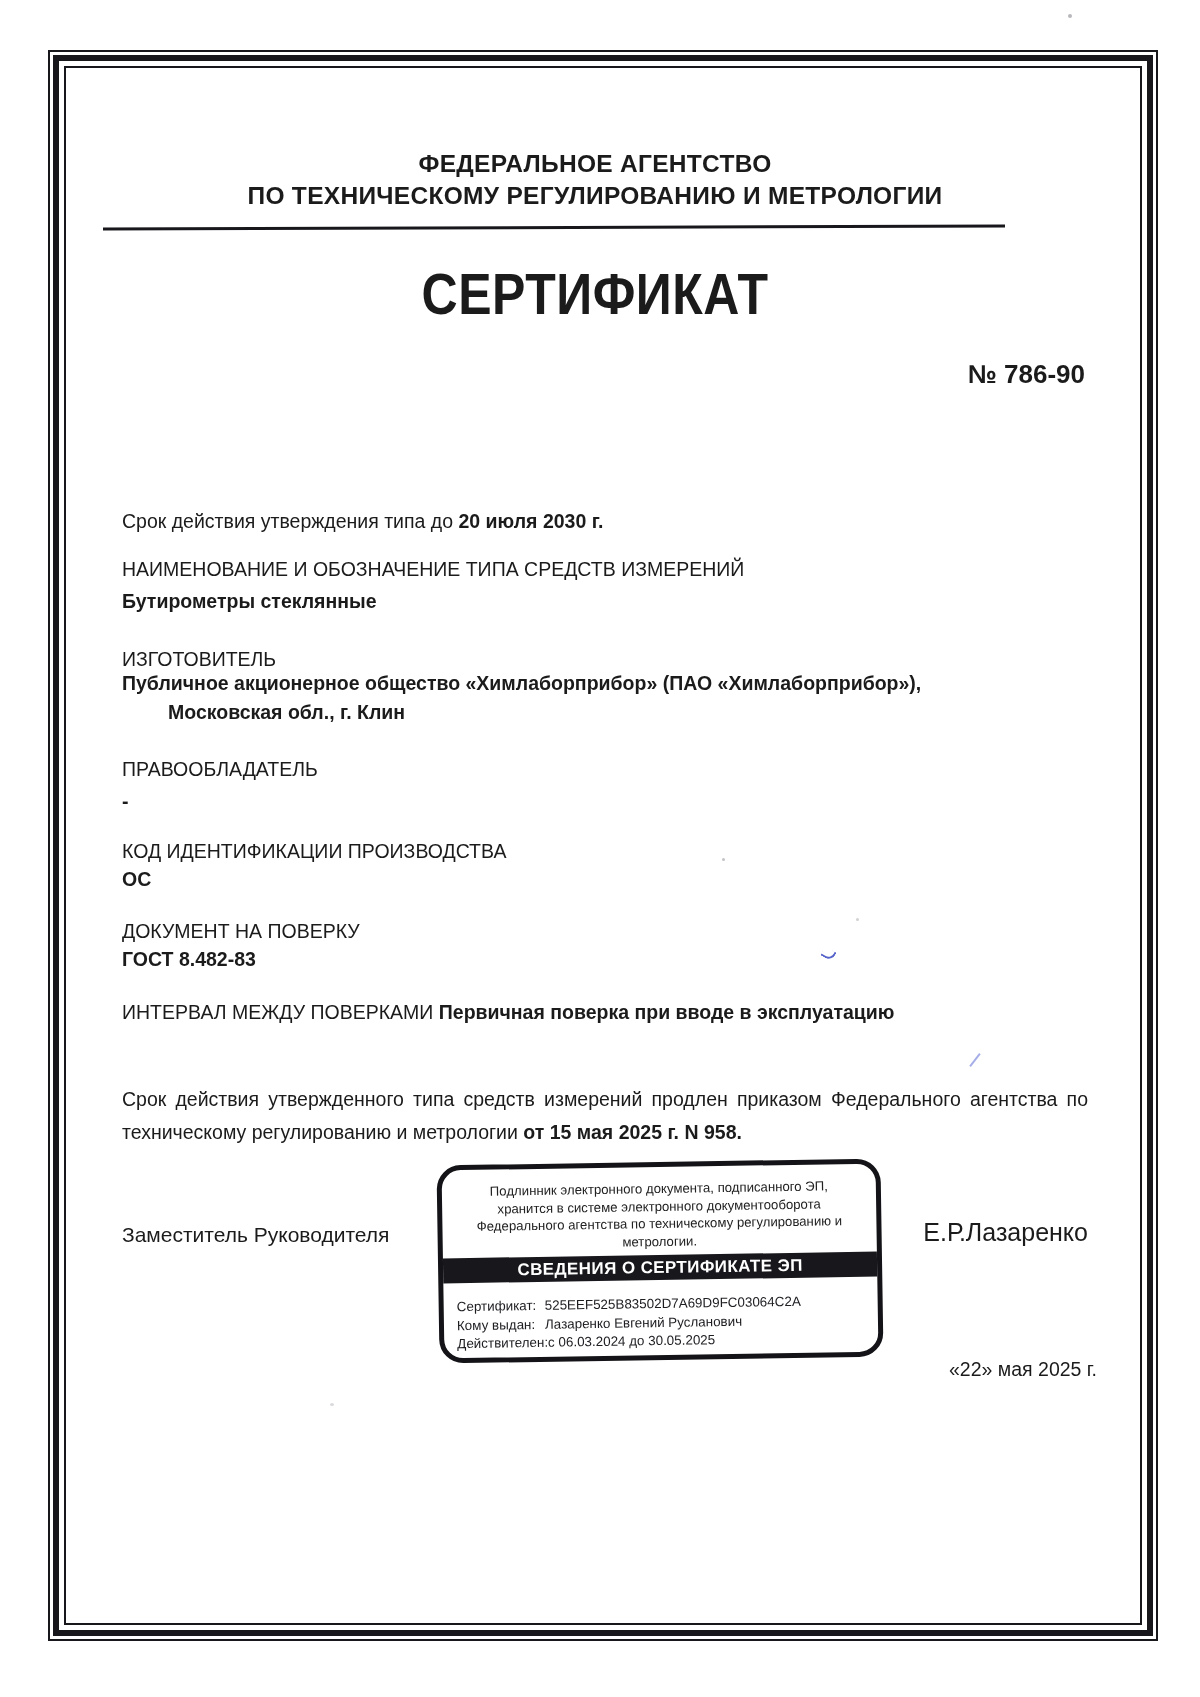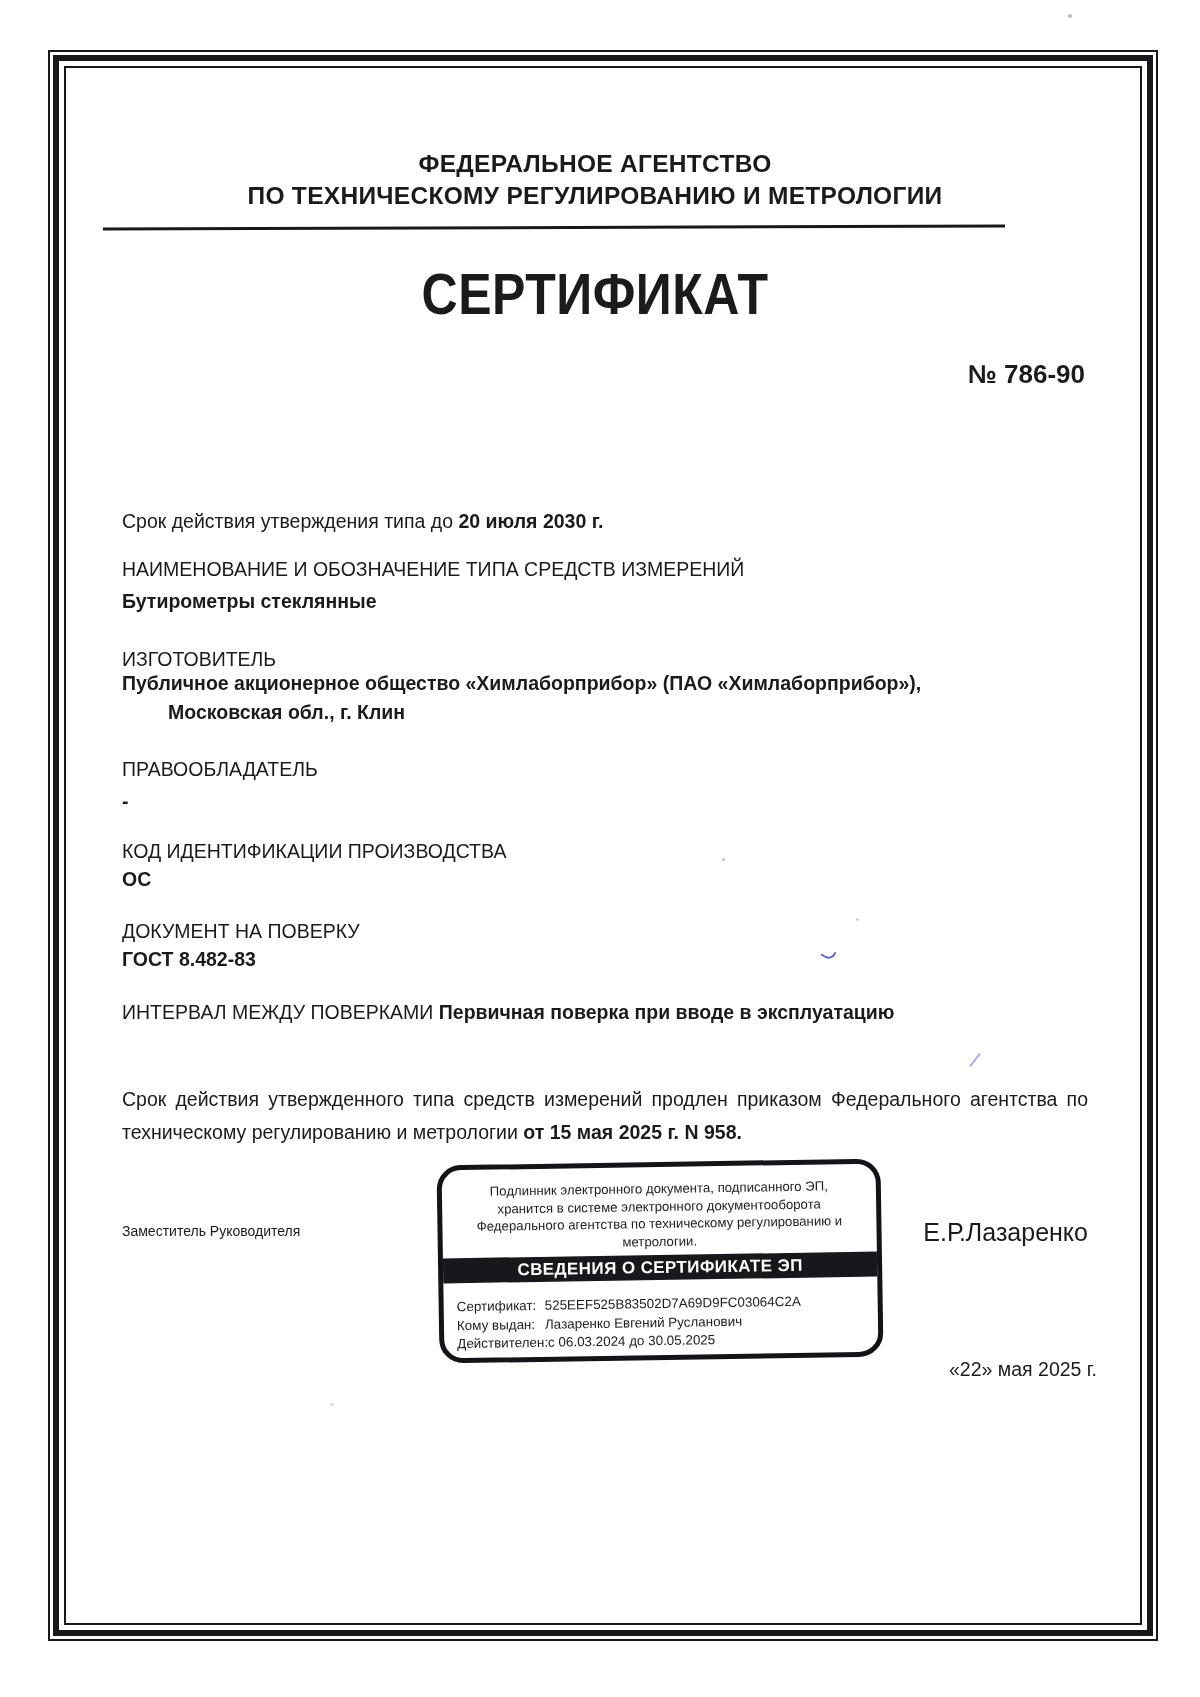--- a/index.html
+++ b/index.html
@@ -137,21 +137,21 @@
     font-size: 13.4px;
     line-height: 18.5px;
     color: #1d1d22;
   }
   .stamp-label { display: inline-block; min-width: 88px; }
 
   
   .sig-position {
     position: absolute;
     left: 122px; top: 1223px;
-    font-size: 14px;
+    font-size: 21px;
   }
   .sig-name {
     position: absolute;
     right: 112px; top: 1218px;
     font-size: 25px;
   }
   .sig-date {
     position: absolute;
     right: 103px; top: 1358px;
     font-size: 19.5px;

